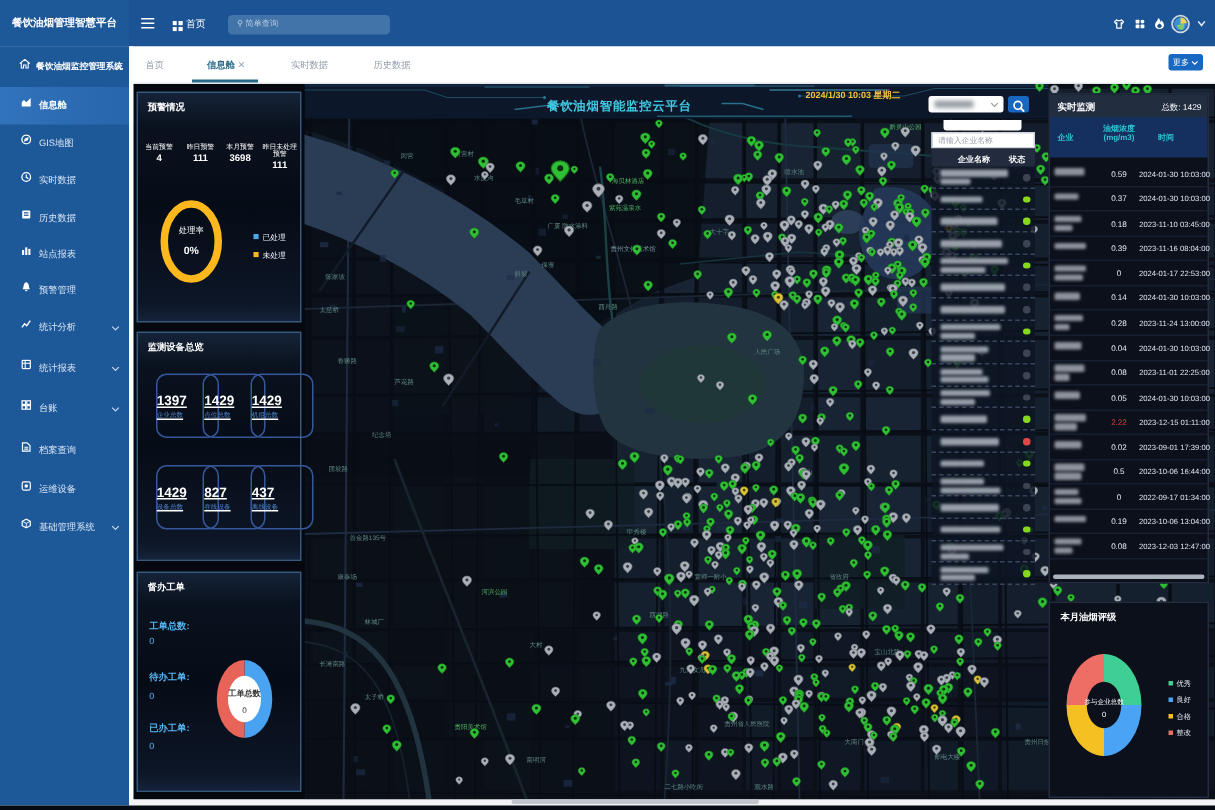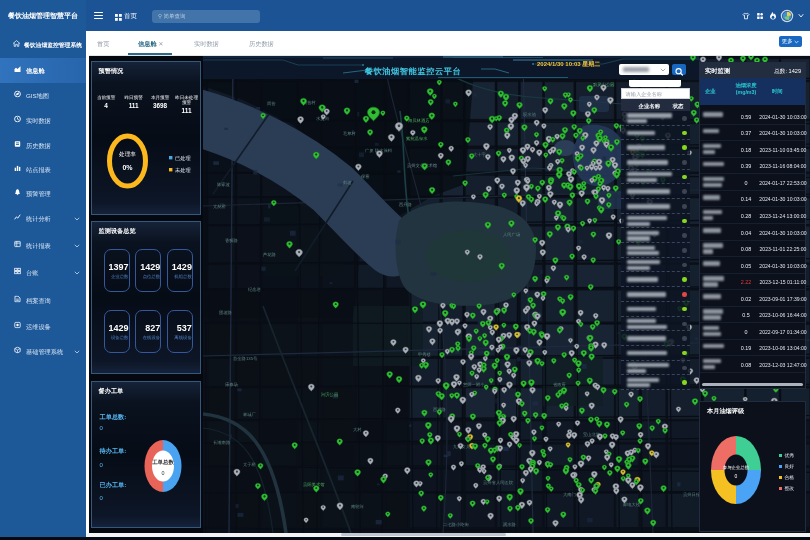--- a/index.html
+++ b/index.html
@@ -32,22 +32,22 @@
 .mi.sel{background:linear-gradient(90deg,#3173bd,#2765ab);color:#fff;font-weight:bold;}
 .micon{position:absolute;left:14px;top:50%;transform:translateY(-50%);}
 
 #content{left:86px;top:56px;width:724px;height:477px;background:#05080f;overflow:hidden;}
 #whitegap{left:86px;top:31px;width:3.2px;height:506px;background:#fff;z-index:60;}
 
 .panel{position:absolute;background:linear-gradient(180deg,#152238 0%,#0a121f 14%,#060c16 50%,#0d1627 92%,#15223a 100%);
   border:1px solid #33597c;}
 .ptitle{position:absolute;left:7px;top:5px;color:#fff;font-size:6.2px;font-weight:bold;}
 
-.sbox{position:absolute;width:26px;height:43px;border:1px solid #35589c;border-radius:7px;
-  text-align:right;color:#fff;}
+.sbox{position:absolute;width:42px;height:43px;border:1px solid #35589c;border-radius:7px;
+  text-align:left;color:#fff;text-decoration:underline;}
 .sbox .num{font-size:9px;font-weight:bold;margin-top:12px;}
 .sbox .cap{font-size:4.4px;color:#4f84c8;margin-top:2px;}
 .wl{position:absolute;left:8px;color:#56b7f2;font-size:6.2px;font-weight:bold;}
 .wl.v{font-weight:normal;font-size:6px;}
 
 #rt{left:699px;top:62px;width:107px;height:327px;background:#0b101b;border:1px solid #222c3e;z-index:30;}
 #rt .bar{position:absolute;left:0;top:0;width:100%;height:15px;background:#222d40;}
 #rt .bar .t1{position:absolute;left:5px;top:4px;color:#fff;font-weight:bold;font-size:6.3px;}
 #rt .bar .t2{position:absolute;right:4px;top:4.5px;color:#fff;font-size:5.6px;}
 #rt .hd{position:absolute;left:0;top:15px;width:100%;height:27px;background:#15305f;color:#2ac8d2;
@@ -1560,21 +1560,21 @@
       </div>
       <div class="sbox" style="left:12.0px;top:87.5px;">
         <div class="num">1429</div>
         <div class="cap">设备总数</div>
       </div>
       <div class="sbox" style="left:43.7px;top:87.5px;">
         <div class="num">827</div>
         <div class="cap">在线设备</div>
       </div>
       <div class="sbox" style="left:75.4px;top:87.5px;">
-        <div class="num">537</div>
+        <div class="num">437</div>
         <div class="cap">离线设备</div>
       </div>
 </div>
 
 <div class="panel" style="left:90.5px;top:381px;width:110px;height:147px;z-index:20;">
   <div class="ptitle">督办工单</div>
   <div class="wl" style="top:31px;">工单总数:</div>
   <div class="wl v" style="top:43px;">0</div>
   <div class="wl" style="top:65px;">待办工单:</div>
   <div class="wl v" style="top:80px;">0</div>

